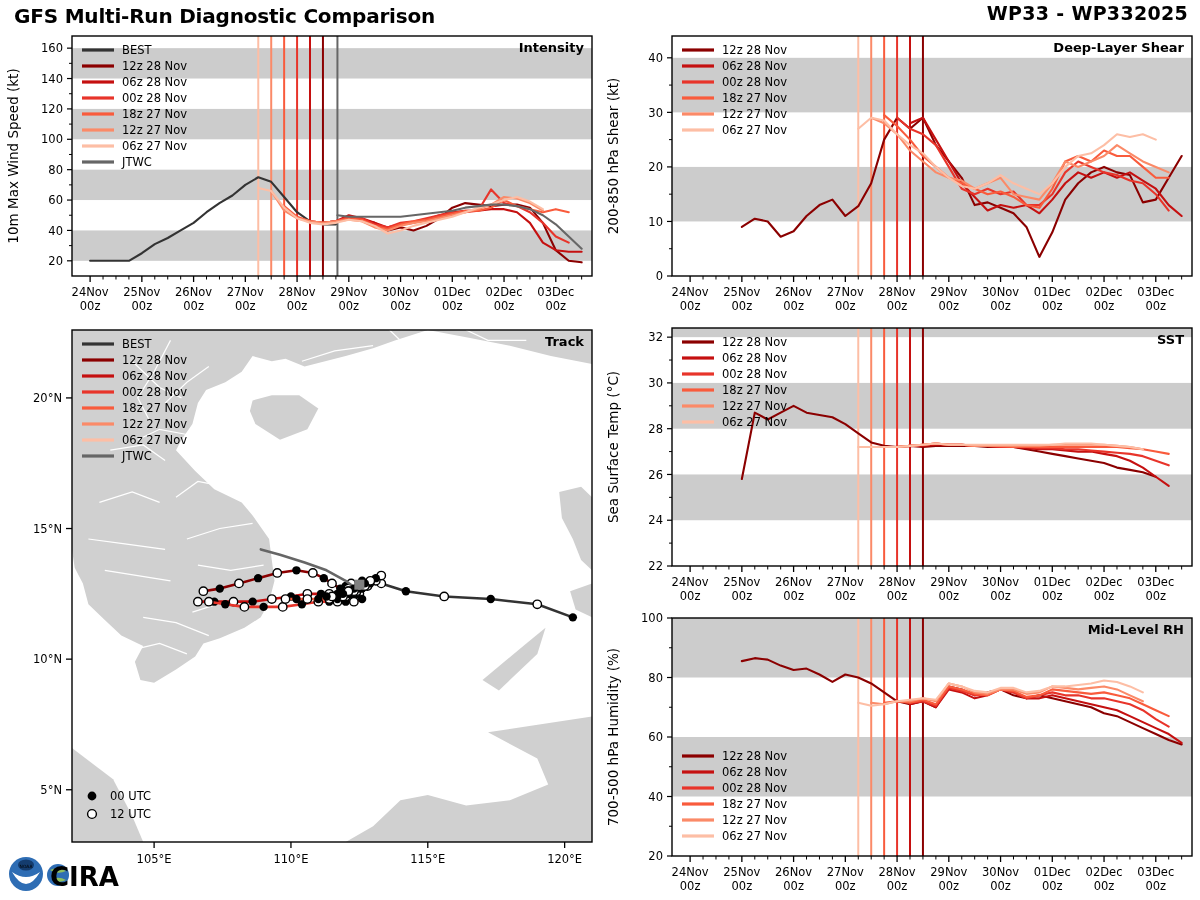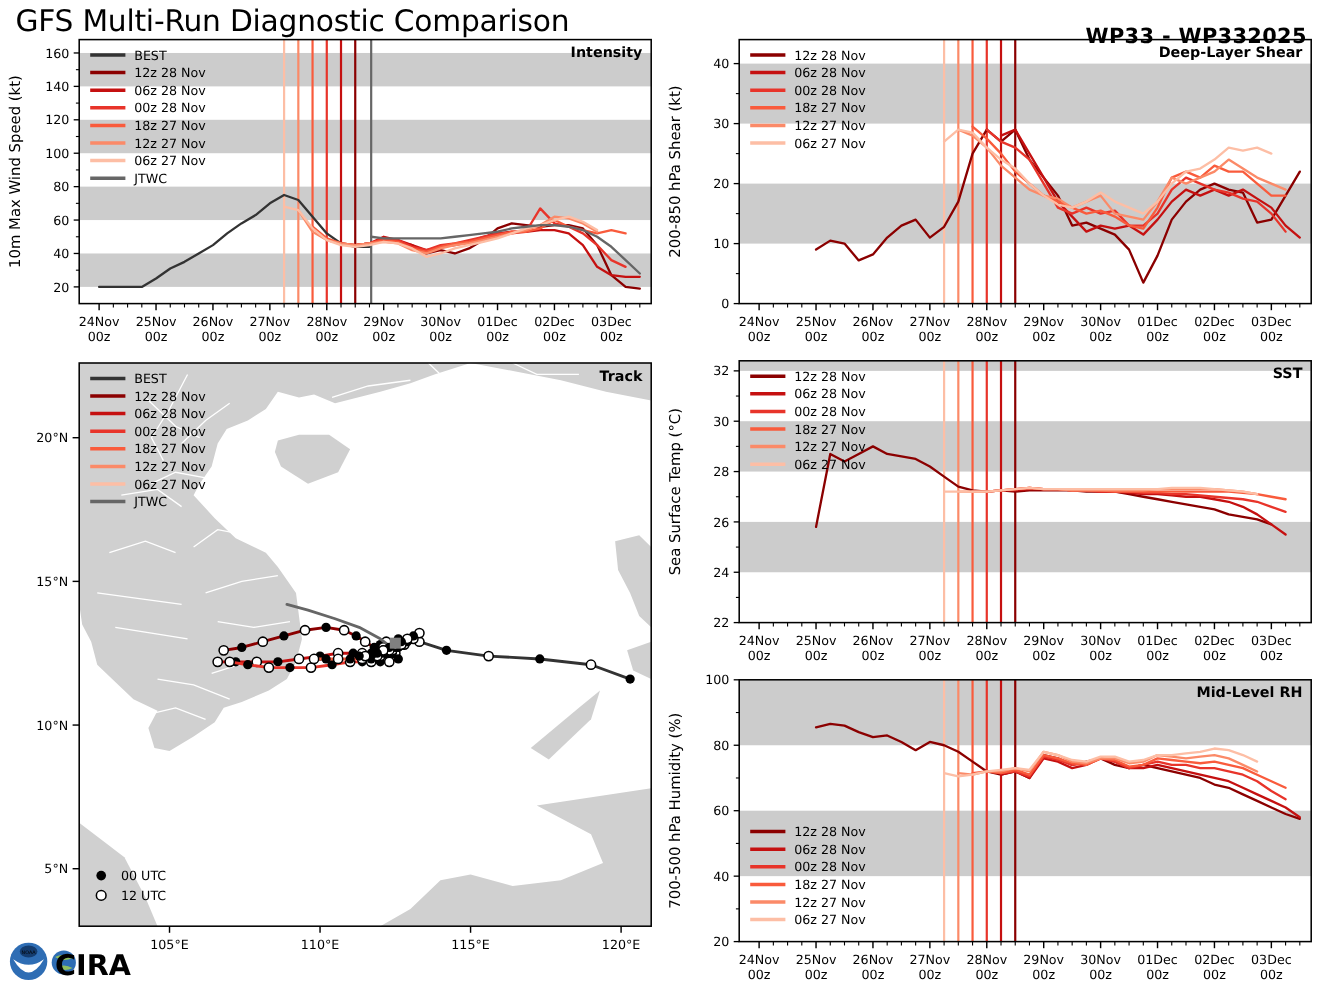--- a/index.html
+++ b/index.html
@@ -1,19 +1,19 @@
 <!DOCTYPE html>
 <html><head>
 <meta charset="utf-8">
 <style>
   html,body{margin:0;padding:0;background:#ffffff;}
   body{width:1200px;height:900px;position:relative;overflow:hidden;
        font-family:"DejaVu Sans","Liberation Sans",sans-serif;color:#000;}
-  .title-main{position:absolute;left:14px;top:4px;font-size:27px;font-weight:normal;letter-spacing:-0.2px;}
-  .title-right{position:absolute;right:12px;top:22px;font-size:19px;font-weight:bold;letter-spacing:0.3px;}
+  .title-main{position:absolute;left:14px;top:4px;font-size:20px;font-weight:bold;letter-spacing:-0.2px;}
+  .title-right{position:absolute;right:12px;top:2px;font-size:19px;font-weight:bold;letter-spacing:0.3px;}
   .panel{position:absolute;}
   svg{display:block;overflow:visible;}
   text{font-family:"DejaVu Sans","Liberation Sans",sans-serif;fill:#000;}
   .tick-lbl{font-size:11.5px;}
   .ax-title{font-size:13.5px;}
   .pnl-title{font-size:13px;font-weight:bold;}
   .leg-lbl{font-size:11.5px;}
   .logo{position:absolute;left:6px;top:852px;width:140px;height:46px;}
 </style>
 </head>

